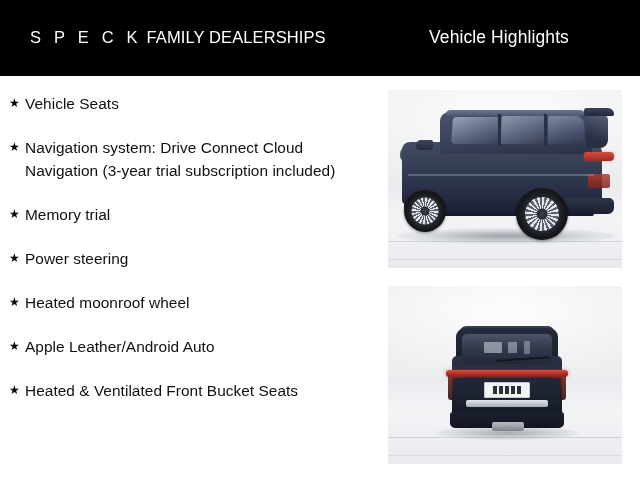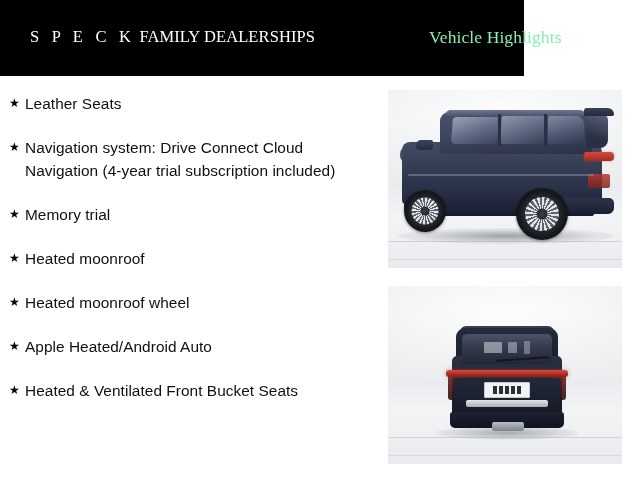--- a/index.html
+++ b/index.html
@@ -14,25 +14,24 @@
     font-family: "Liberation Sans", sans-serif;
     overflow: hidden;
     position: relative;
   }
 
   
   .header-bar {
     position: absolute;
     left: 0;
     top: 0;
-    width: 524px;
+    width: 640px;
     height: 76px;
     background: #000000;
     box-sizing: border-box;
-    font-family: Liberation Serif, serif;
   }
   .brand-title {
     position: absolute;
     left: 30px;
     top: 27px;
     color: #ffffff;
     font-size: 16.5px;
     font-weight: 400;
     letter-spacing: 0.2px;
     white-space: nowrap;
@@ -41,21 +40,21 @@
   .brand-initials {
     letter-spacing: 4.2px;
   }
   .brand-rest {
     letter-spacing: 0.1px;
   }
   .header-section-title {
     position: absolute;
     left: 429px;
     top: 26px;
-    color: #86efac;
+    color: #ffffff;
     font-size: 17.5px;
     font-weight: 400;
     letter-spacing: 0.1px;
     white-space: nowrap;
     line-height: 22px;
     text-align: right;
   }
 
   
   .features-panel {
@@ -512,46 +511,46 @@
   <div class="brand-title">
     <span class="brand-initials">S P E C K</span><span>&nbsp;</span><span class="brand-rest">FAMILY DEALERSHIPS</span>
   </div>
   <div class="header-section-title">Vehicle Highlights</div>
 </div>
 
 <div class="features-panel">
 
   <div class="feature-item">
     <span class="feature-bullet">★</span>
-    <span class="feature-text">Leather Seats</span>
+    <span class="feature-text">Vehicle Seats</span>
   </div>
 
   <div class="feature-item">
     <span class="feature-bullet">★</span>
-    <span class="feature-text">Navigation system: Drive Connect Cloud Navigation (4-year trial subscription included)</span>
+    <span class="feature-text">Navigation system: Drive Connect Cloud Navigation (3-year trial subscription included)</span>
   </div>
 
   <div class="feature-item">
     <span class="feature-bullet">★</span>
     <span class="feature-text">Memory trial</span>
   </div>
 
   <div class="feature-item">
     <span class="feature-bullet">★</span>
-    <span class="feature-text">Heated moonroof</span>
+    <span class="feature-text">Power steering</span>
   </div>
 
   <div class="feature-item">
     <span class="feature-bullet">★</span>
     <span class="feature-text">Heated moonroof wheel</span>
   </div>
 
   <div class="feature-item">
     <span class="feature-bullet">★</span>
-    <span class="feature-text">Apple Heated/Android Auto</span>
+    <span class="feature-text">Apple Leather/Android Auto</span>
   </div>
 
   <div class="feature-item">
     <span class="feature-bullet">★</span>
     <span class="feature-text">Heated &amp; Ventilated Front Bucket Seats</span>
   </div>
 
 </div>
 
 <div class="photo-column">

